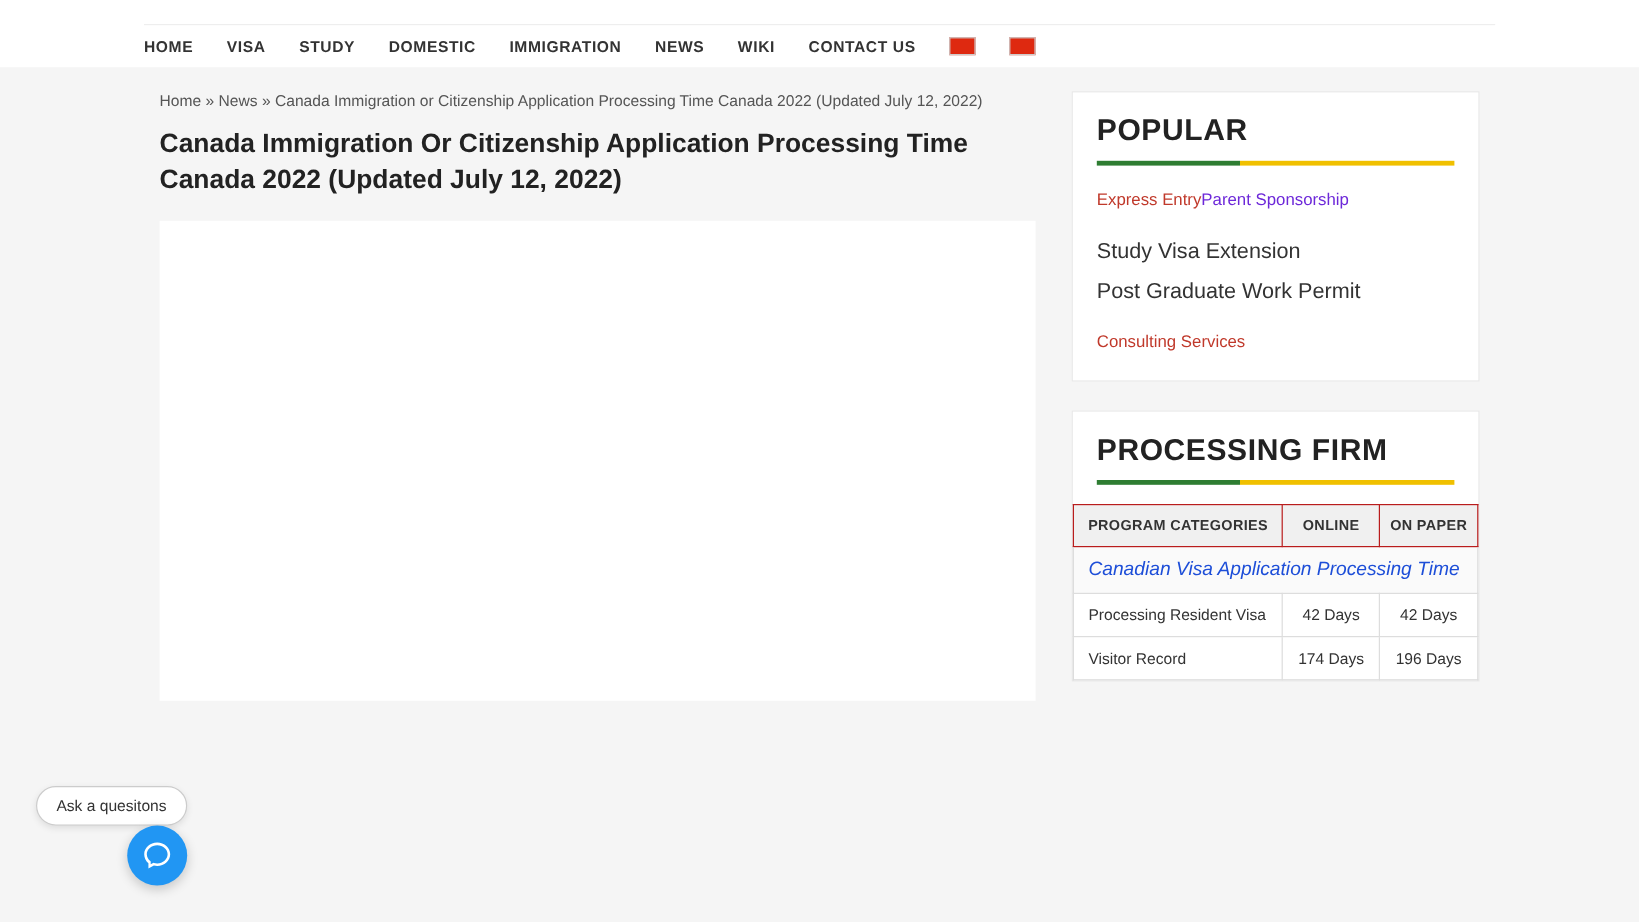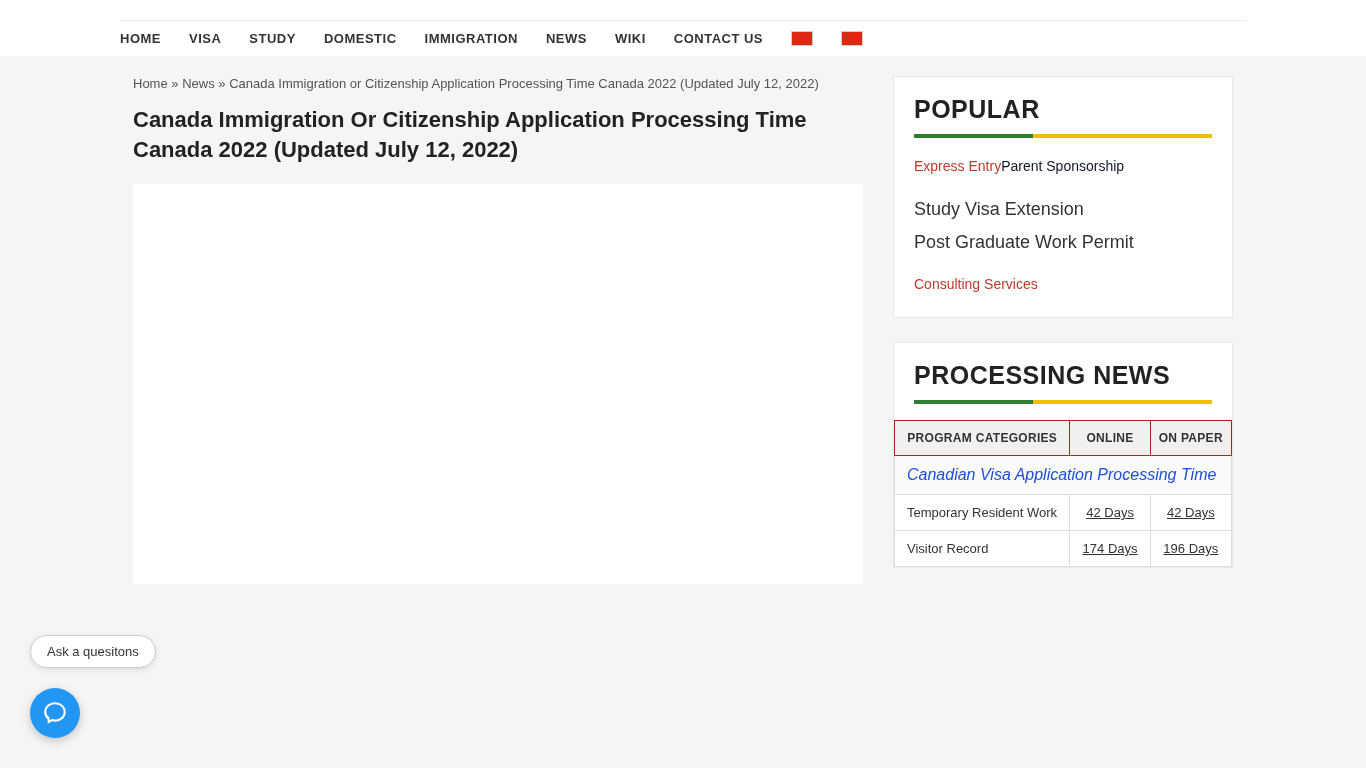--- a/index.html
+++ b/index.html
@@ -147,31 +147,31 @@
       padding: 10px 12px;
       color: #333;
       font-size: 13px;
     }
     .proc-table .span-row td {
       background: #fafafa;
       font-style: italic;
       color: #1d4ed8;
       font-size: 16px;
     }
-    .proc-table td.center { text-align: center; text-decoration: underline; }
+    .proc-table td.center { text-align: center; }
 
     
     .chat-widget {
       position: fixed;
       bottom: 30px;
       left: 30px;
       display: flex;
       flex-direction: column;
-      align-items: flex-start;
-      gap: 20px;
+      align-items: flex-end;
+      gap: 0;
       z-index: 100;
     }
     .chat-label {
       background: #fff;
       border: 1px solid #ccc;
       border-radius: 20px;
       padding: 8px 16px;
       font-size: 13px;
       color: #333;
       cursor: pointer;
@@ -226,49 +226,49 @@
   </div>
 
   <aside class="sidebar">
 
     <div class="sidebar-box">
       <div class="sidebar-box-title">POPULAR</div>
       <div class="sidebar-title-bar"></div>
       <div class="popular-links">
         <div class="popular-row">
           <a href="#" style="color:#c0392b;">Express Entry</a>
-          <a href="#" style="color:#0f172a;">Parent Sponsorship</a>
+          <a href="#" style="color:#6d28d9;">Parent Sponsorship</a>
         </div>
         <div class="popular-row">
           <span>Study Visa Extension</span>
           <span>Post Graduate Work Permit</span>
         </div>
         <div class="popular-row">
           <a href="#" style="color:#c0392b;">Consulting Services</a>
         </div>
       </div>
     </div>
 
     <div class="sidebar-box">
-      <div class="sidebar-box-title">PROCESSING NEWS</div>
+      <div class="sidebar-box-title">PROCESSING FIRM</div>
       <div class="sidebar-title-bar"></div>
       <table class="proc-table">
         <thead>
           <tr>
             <th>PROGRAM CATEGORIES</th>
             <th>ONLINE</th>
             <th>ON PAPER</th>
           </tr>
         </thead>
         <tbody>
           <tr class="span-row">
             <td colspan="3">Canadian Visa Application Processing Time</td>
           </tr>
           <tr>
-            <td>Temporary Resident Work</td>
+            <td>Processing Resident Visa</td>
             <td class="center">42 Days</td>
             <td class="center">42 Days</td>
           </tr>
           <tr>
             <td>Visitor Record</td>
             <td class="center">174 Days</td>
             <td class="center">196 Days</td>
           </tr>
         </tbody>
       </table>

